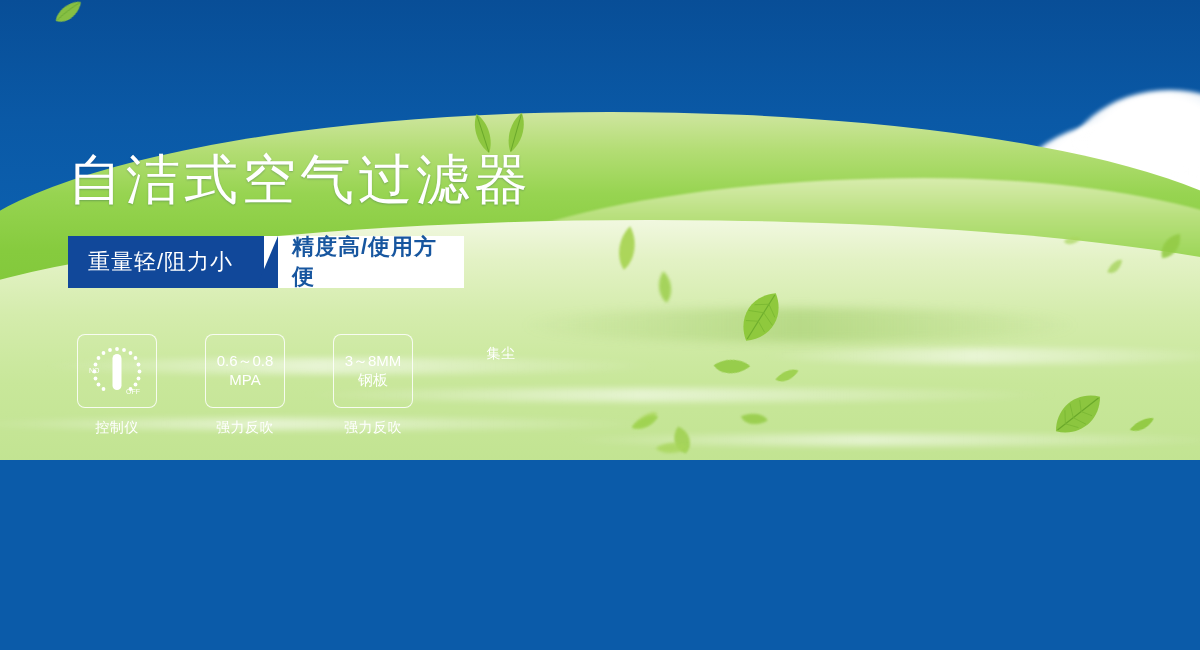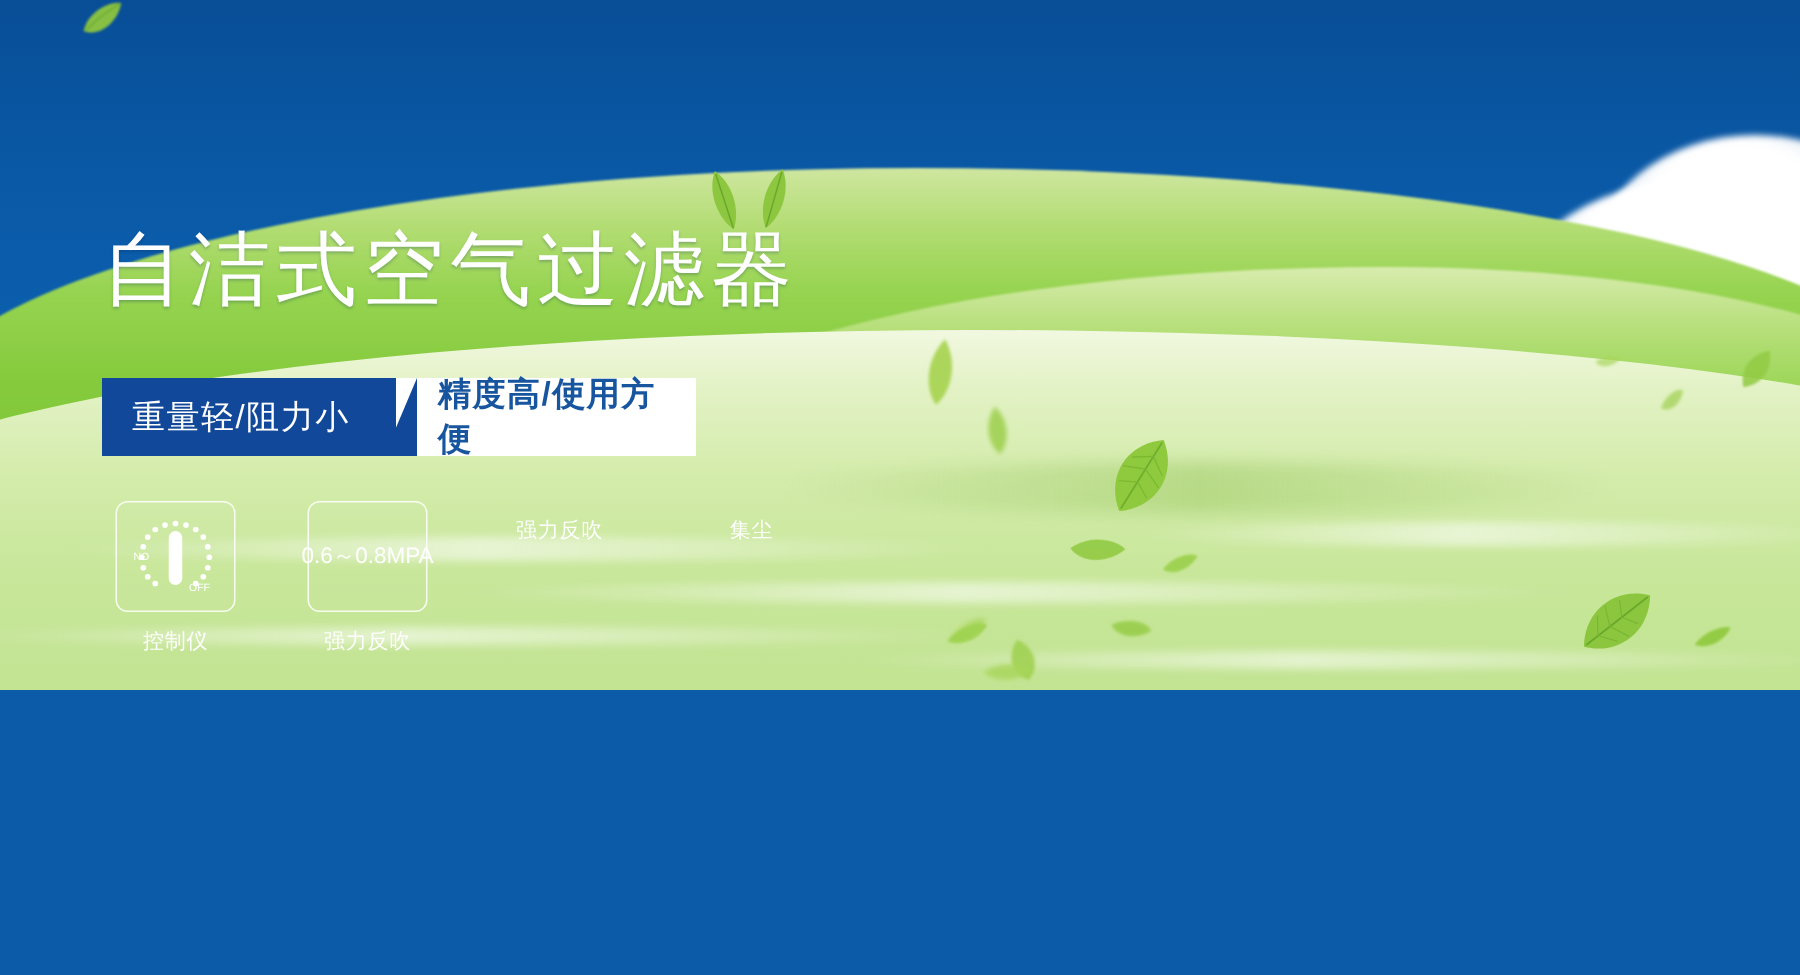--- a/index.html
+++ b/index.html
@@ -82,21 +82,21 @@
     letter-spacing:4px;
     color:#ffffff;
     font-weight:300;
     white-space:nowrap;
     text-shadow:0 1px 2px rgba(0,40,90,.25);
     font-family:"DejaVu Sans","Liberation Sans",sans-serif;
   }
 
   
   .subtitle-bar {
-    position:absolute; left:68px; top:252px;
+    position:absolute; left:68px; top:236px;
     height:52px; width:396px;
     display:flex;
   }
   .sub-left {
     position:relative;
     background:#11489a;
     color:#ffffff;
     font-size:22px;
     letter-spacing:1px;
     display:flex; align-items:center;
@@ -129,21 +129,21 @@
   .features {
     position:absolute; left:72px; top:334px;
     display:flex;
     gap:38px;
   }
   .feature { width:90px; display:flex; flex-direction:column; align-items:center; }
   .feature-box {
     width:80px; height:74px;
     border:1.5px solid rgba(255,255,255,.85);
     border-radius:8px;
-    display:flex; 
+    display:flex; flex-direction:column;
     align-items:center; justify-content:center;
     color:#ffffff;
     background:rgba(255,255,255,.02);
   }
   .feature-box .txt-l1 { font-size:15px; line-height:1.25; white-space:nowrap; }
   .feature-box .txt-l2 { font-size:15px; line-height:1.25; white-space:nowrap; }
   .feature-label {
     margin-top:11px;
     font-size:14px;
     color:#ffffff;
@@ -344,20 +344,24 @@
     <div class="feature">
       <div class="feature-box">
         <span class="txt-l1">0.6～0.8</span>
         <span class="txt-l2">MPA</span>
       </div>
       <div class="feature-label">强力反吹</div>
     </div>
 
 
     <div class="feature">
+      <div class="feature-box">
+        <span class="txt-l1">3～8MM</span>
+        <span class="txt-l2">钢板</span>
+      </div>
       <div class="feature-label">强力反吹</div>
     </div>
 
     <div class="feature">
       <div class="feature-label">集尘</div>
     </div>
 
   </div>
 
   <div class="leaf" style="left:630px;top:415px;width:30px;height:15px;transform:rotate(-10deg);opacity:.9;filter:blur(.8px);">

